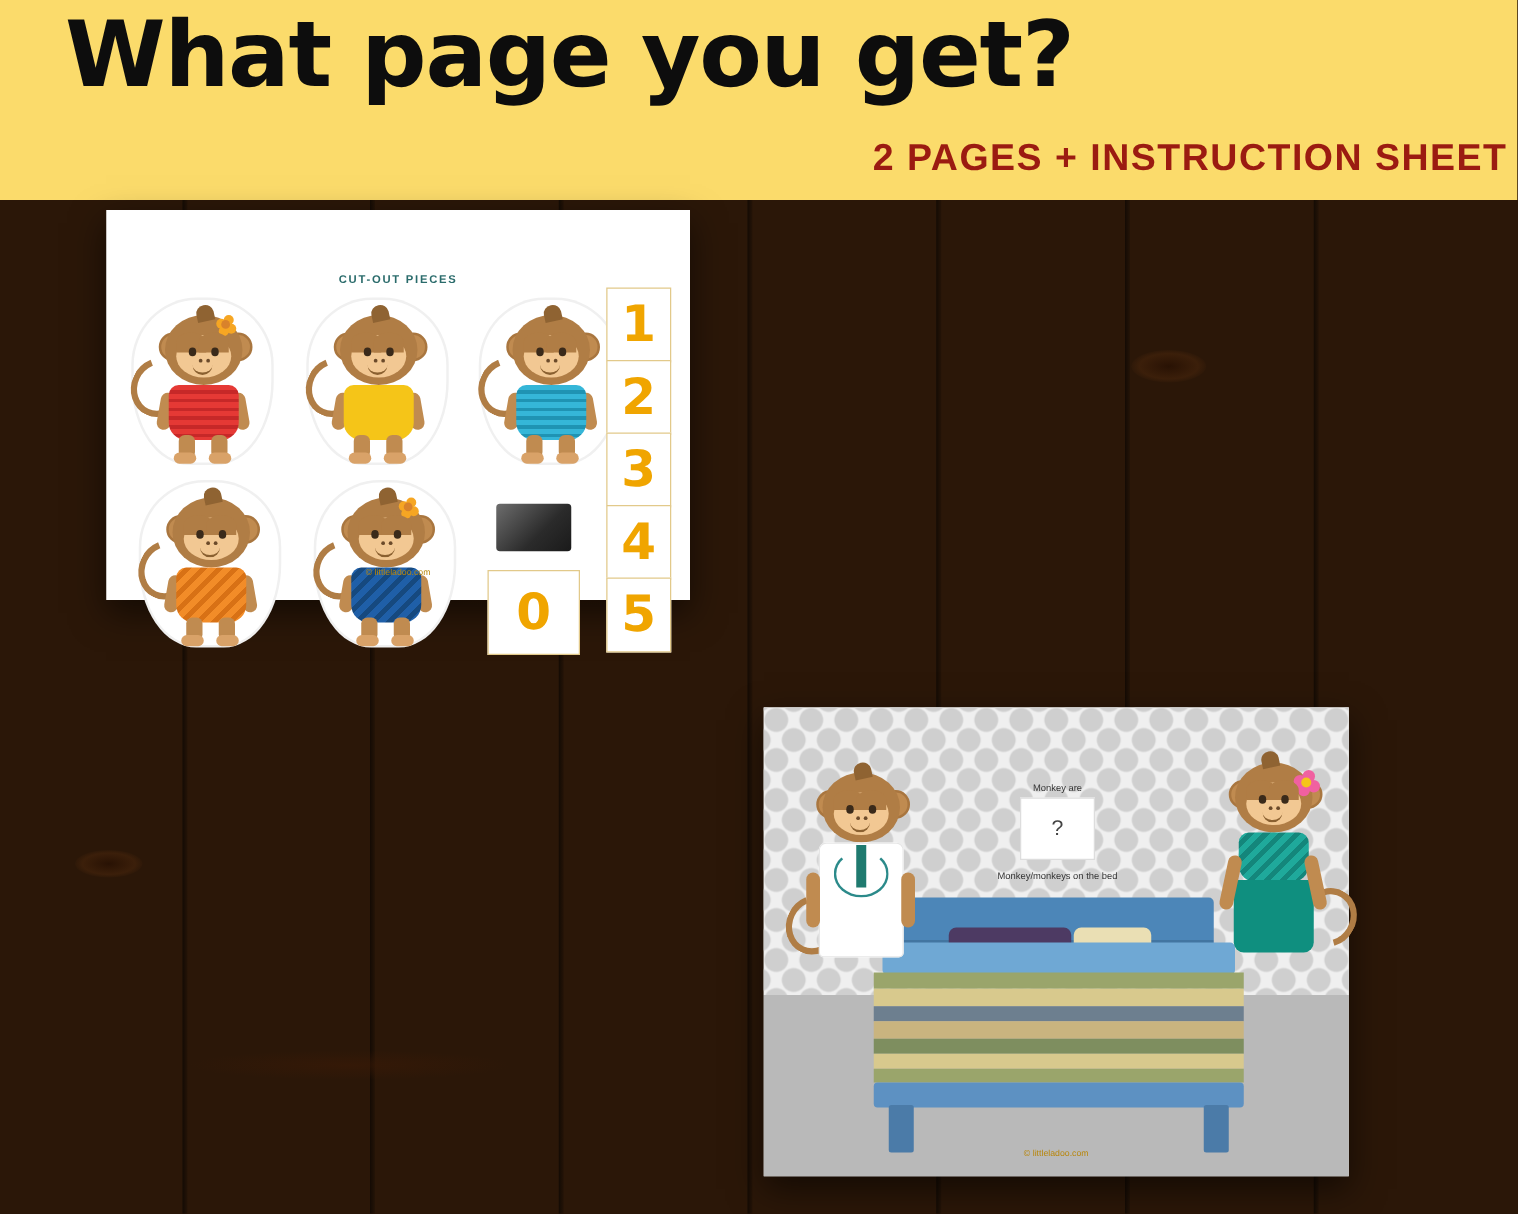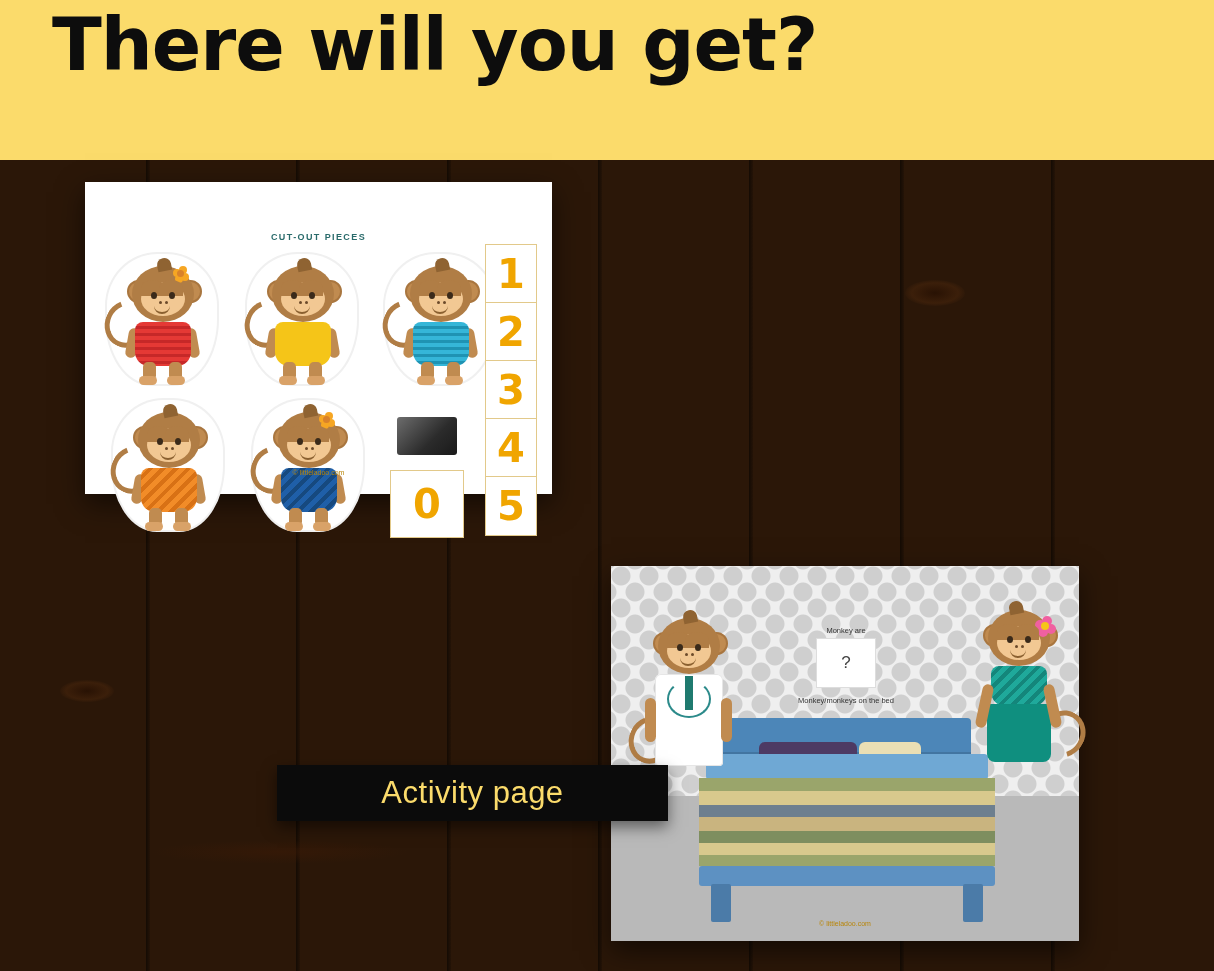--- a/index.html
+++ b/index.html
@@ -58,21 +58,21 @@
     background:linear-gradient(90deg, rgba(0,0,0,0.55), rgba(0,0,0,0.15));
   }
 
   
   .sheet{
     position:absolute;background:#fff;
     box-shadow:0 10px 26px rgba(0,0,0,0.55);
   }
 
   
-  #cutout-page{left:85px;top:182px;width:467px;height:312px;}
+  #cutout-page{left:85px;top:168px;width:467px;height:312px;}
   #cutout-title{
     position:absolute;left:0;top:50px;width:467px;text-align:center;
     font-size:9px;font-weight:bold;letter-spacing:1.4px;color:#2a6b6b;
   }
   #cutout-credit{
     position:absolute;left:0;bottom:18px;width:467px;text-align:center;
     font-size:7px;color:#b8860b;
   }
 
   
@@ -209,21 +209,22 @@
   }
   #label-cutout{left:519px;top:330px;width:391px;height:54px;}
   #label-activity{left:277px;top:765px;width:391px;height:56px;}
 </style>
 </head>
 <body>
 
 <div id="stage">
 
   <div id="banner">
-    <div id="banner-title">There will you get?</div>
+    <div id="banner-title">What page you get?</div>
+    <div id="banner-sub">2 PAGES + INSTRUCTION SHEET</div>
   </div>
 
   <div id="wood">
     <div class="plankline" style="left:146px;"></div>
     <div class="plankline" style="left:296px;"></div>
     <div class="plankline" style="left:447px;"></div>
     <div class="plankline" style="left:598px;"></div>
     <div class="plankline" style="left:749px;"></div>
     <div class="plankline" style="left:900px;"></div>
     <div class="plankline" style="left:1051px;"></div>
@@ -466,17 +467,14 @@
       <div class="mk-mouth" style="left:47px;top:50px;"></div>
       <div class="mk-body" style="left:28px;top:68px;width:56px;height:40px;background:repeating-linear-gradient(135deg,#1fa99b 0 5px,#14867b 5px 9px);"></div>
       <div class="mk-body" style="left:24px;top:106px;width:64px;height:58px;background:#0f8f7f;border-radius:4px 4px 8px 8px;"></div>
       <div class="mk-arm" style="left:16px;top:86px;height:44px;transform:rotate(12deg);"></div>
       <div class="mk-arm" style="left:84px;top:86px;height:44px;transform:rotate(-12deg);"></div>
     </div>
 
     <div id="activity-credit">© littleladoo.com</div>
   </div>
 
-  <div class="label-tag" id="label-activity">
-    <span>Activity page</span>
-  </div>
 
 </div>
 
 </body></html>

